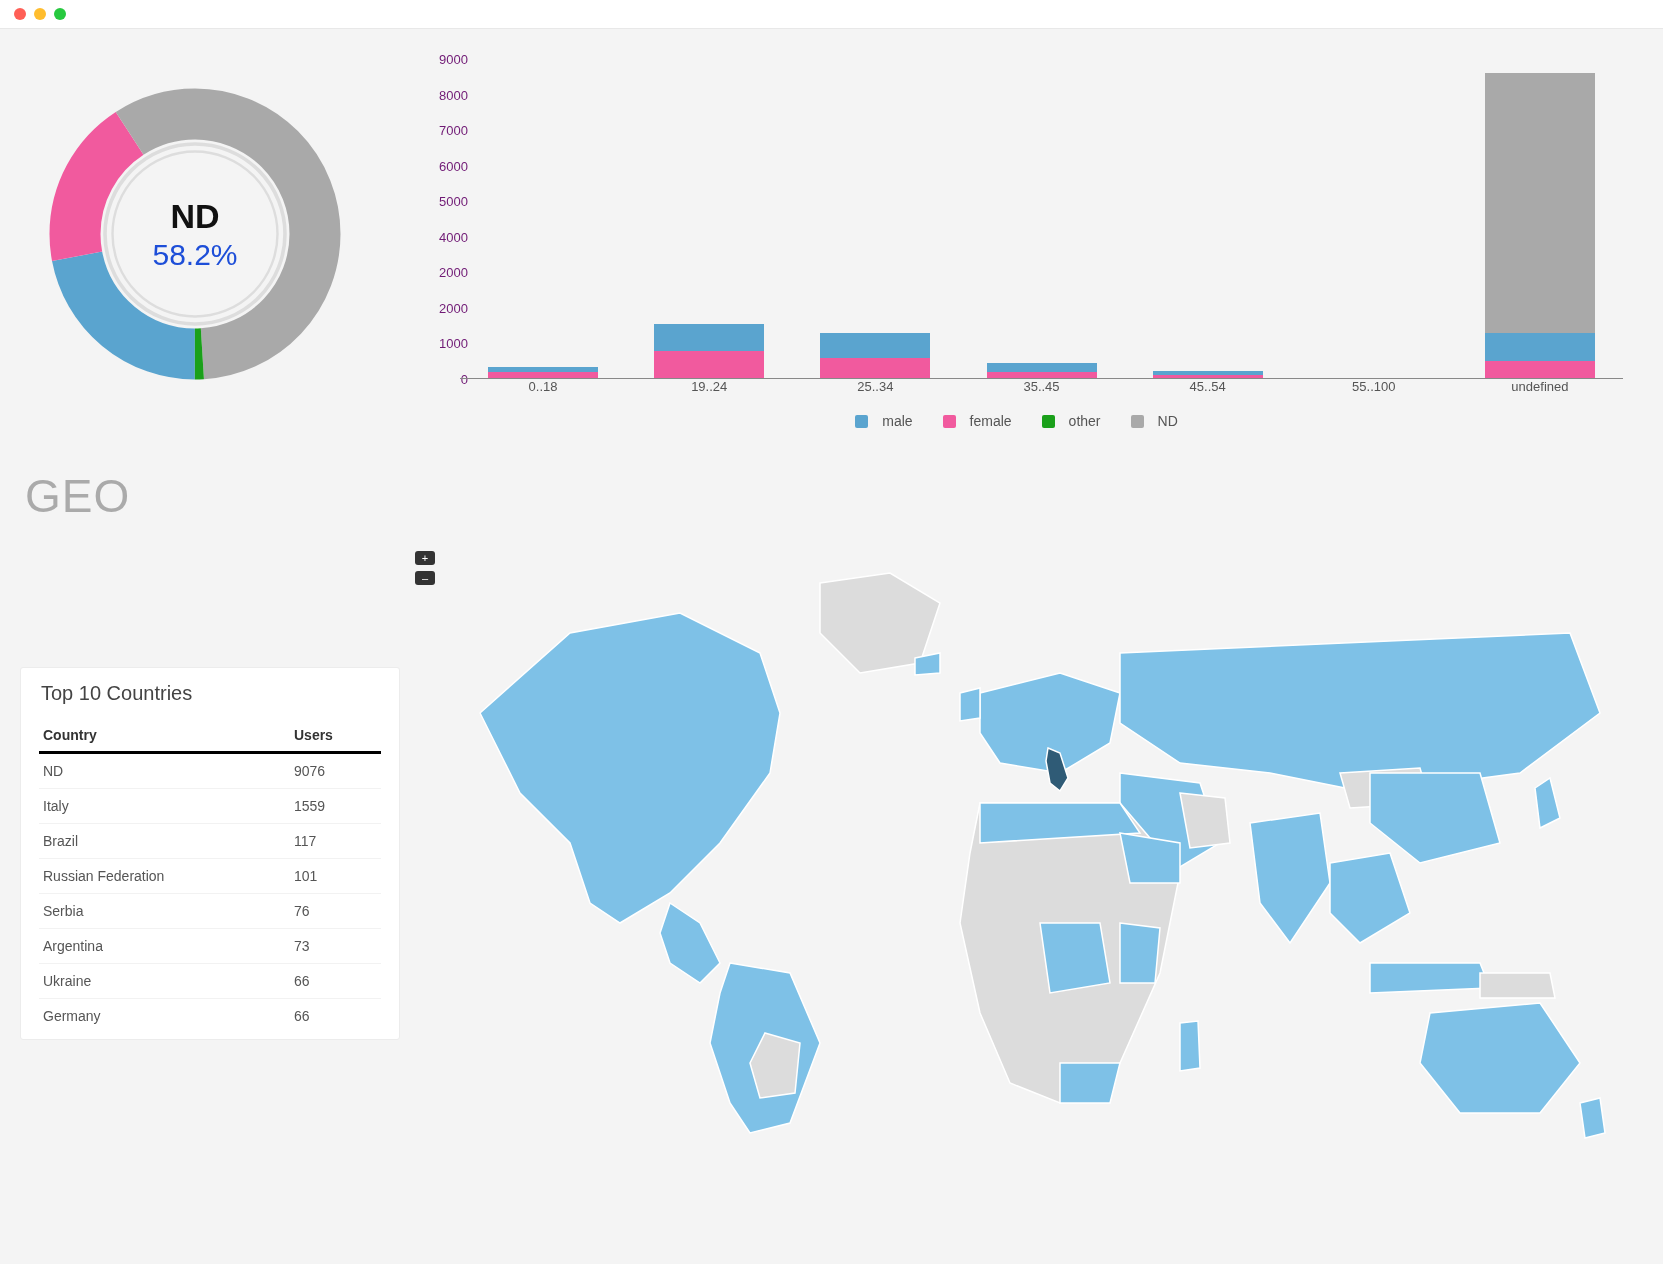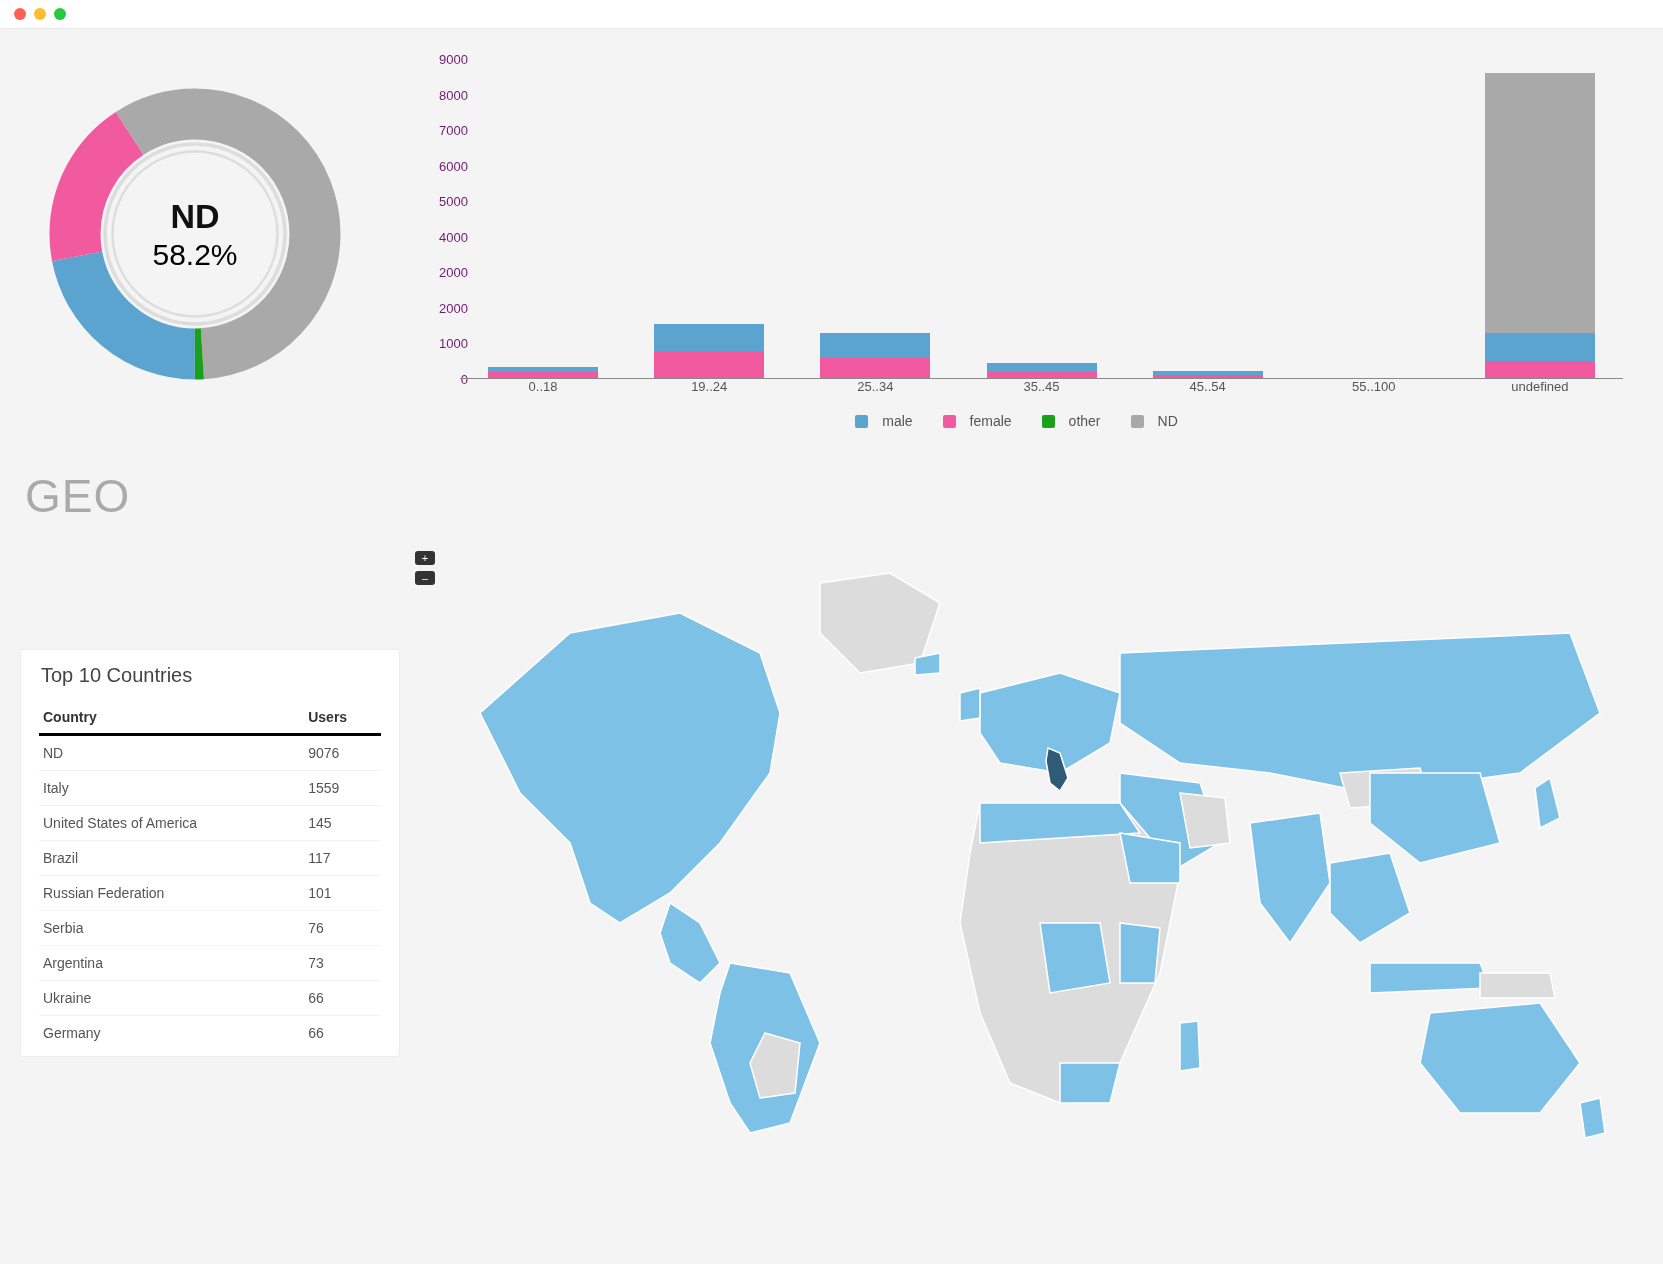--- a/index.html
+++ b/index.html
@@ -22,21 +22,21 @@
   .dot-y{background:#ffbd2e}
   .dot-g{background:#27c93f}
   .page{padding:20px 30px 40px 20px;width:1663px;box-sizing:border-box}
   .row{display:flex;gap:30px;align-items:flex-start}
   
   .donut-wrap{width:350px;height:370px;display:flex;align-items:center;justify-content:center}
   .donut{position:relative;width:300px;height:300px}
   .donut svg{position:absolute;inset:0}
   .donut-center{position:absolute;inset:0;display:flex;flex-direction:column;align-items:center;justify-content:center}
   .donut-center .label{font-size:34px;font-weight:900;color:#111}
-  .donut-center .pct{font-size:30px;color:#000000;margin-top:2px}
+  .donut-center .pct{font-size:30px;color:#1d4ed8;margin-top:2px}
   
   .bar-wrap{flex:1;position:relative;height:370px;padding-top:10px}
   .chart{position:relative;height:320px;margin-left:60px;margin-right:10px}
   .axis-y{position:absolute;left:-60px;top:0;bottom:0;width:56px}
   .tick{position:absolute;left:12px;width:56px;text-align:right;font-size:13px;color:#701a75;transform:translateY(-50%)}
   .axis-x{position:absolute;left:0;right:0;bottom:0;height:0;border-top:1px solid #888}
   .bars{position:absolute;left:0;right:0;bottom:0;top:0}
   .bar-col{position:absolute;bottom:0;width:110px;transform:translateX(-50%);display:flex;flex-direction:column-reverse;align-items:stretch}
   .seg{width:100%}
   .x-label{position:absolute;top:100%;font-size:13px;color:#555;width:120px;text-align:center;transform:translateX(-50%)}
@@ -186,24 +186,20 @@
         <tbody id="ttbody">
             <tr>
               <td>ND</td>
               <td>9076</td>
             </tr>
             <tr>
               <td>Italy</td>
               <td>1559</td>
             </tr>
             <tr>
-              <td>United States of America</td>
-              <td>145</td>
-            </tr>
-            <tr>
               <td>Brazil</td>
               <td>117</td>
             </tr>
             <tr>
               <td>Russian Federation</td>
               <td>101</td>
             </tr>
             <tr>
               <td>Serbia</td>
               <td>76</td>

